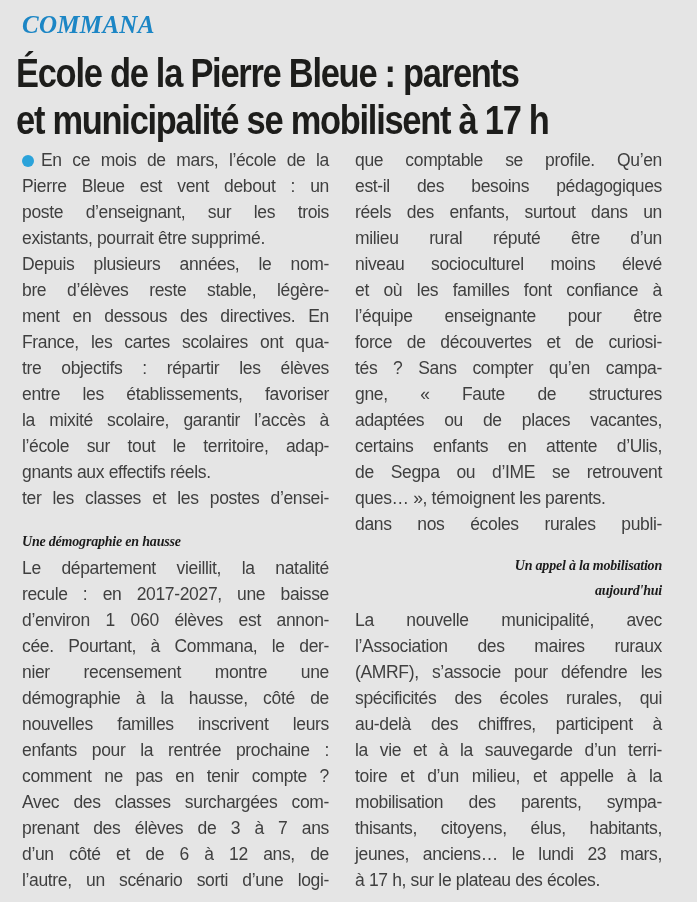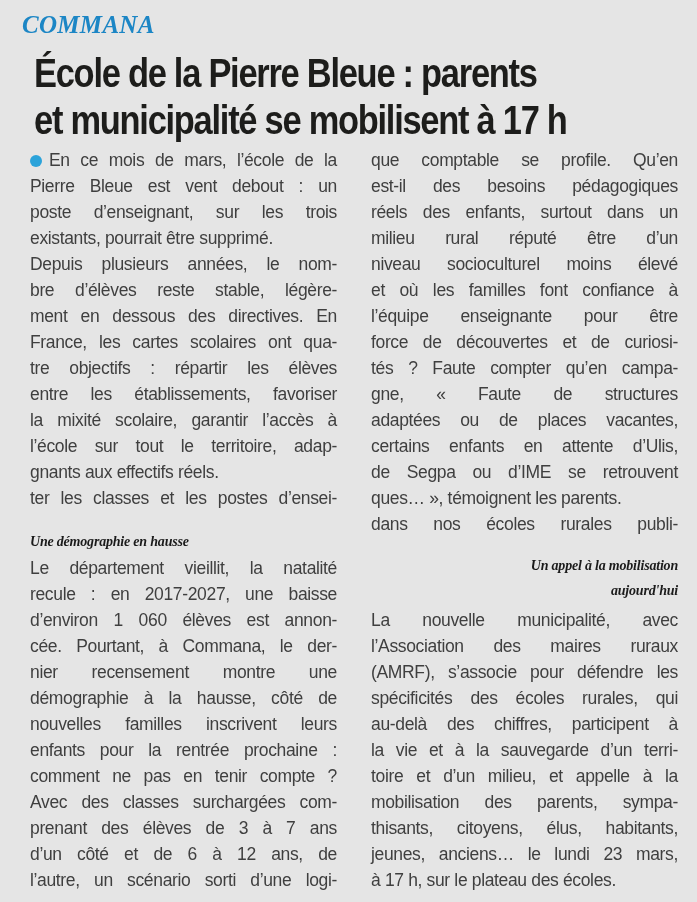--- a/index.html
+++ b/index.html
@@ -22,21 +22,21 @@
     font-family: "Liberation Serif", serif;
     font-style: italic;
     font-weight: 700;
     font-size: 25px;
     line-height: 28px;
     color: var(--kicker-color, #1c86c5);
     letter-spacing: 0.3px;
   }
   .headline {
     position: absolute;
-    left: 34px;
+    left: 16px;
     top: 50px;
     margin: 0;
     color: var(--headline-color, #1d1d1b);
   }
   .hline {
     display: block;
     font-family: "Liberation Sans", sans-serif;
     font-weight: 700;
     font-size: 41px;
     line-height: 47px;
@@ -49,21 +49,20 @@
     position: absolute;
     left: 22px;
     top: 147px;
     width: 640px;
     display: flex;
     gap: 26px;
   }
   .col {
     width: 307px;
     flex: 0 0 307px;
-    margin-left: 8px;
   }
   .line {
     font-size: 17.5px;
     line-height: 26px;
     height: 26px;
     color: var(--body-color, #3f3f3f);
     letter-spacing: -0.35px;
     text-align: justify;
     text-align-last: justify;
     white-space: normal;
@@ -153,21 +152,21 @@
     <div class="col">
       <div>
           <div class="line">que comptable se profile. Qu’en</div>
           <div class="line">est-il des besoins pédagogiques</div>
           <div class="line">réels des enfants, surtout dans un</div>
           <div class="line">milieu rural réputé être d’un</div>
           <div class="line">niveau socioculturel moins élevé</div>
           <div class="line">et où les familles font confiance à</div>
           <div class="line">l’équipe enseignante pour être</div>
           <div class="line">force de découvertes et de curiosi-</div>
-          <div class="line">tés ? Faute compter qu’en campa-</div>
+          <div class="line">tés ? Sans compter qu’en campa-</div>
           <div class="line">gne, « Faute de structures</div>
           <div class="line">adaptées ou de places vacantes,</div>
           <div class="line">certains enfants en attente d’Ulis,</div>
           <div class="line">de Segpa ou d’IME se retrouvent</div>
           <div class="line pend">ques… », témoignent les parents.</div>
           <div class="line">dans nos écoles rurales publi-</div>
         </div>
       <h2 class="subhead two-line">
         <span class="shline">Un appel à la mobilisation</span>
         <span class="shline">aujourd'hui</span>

